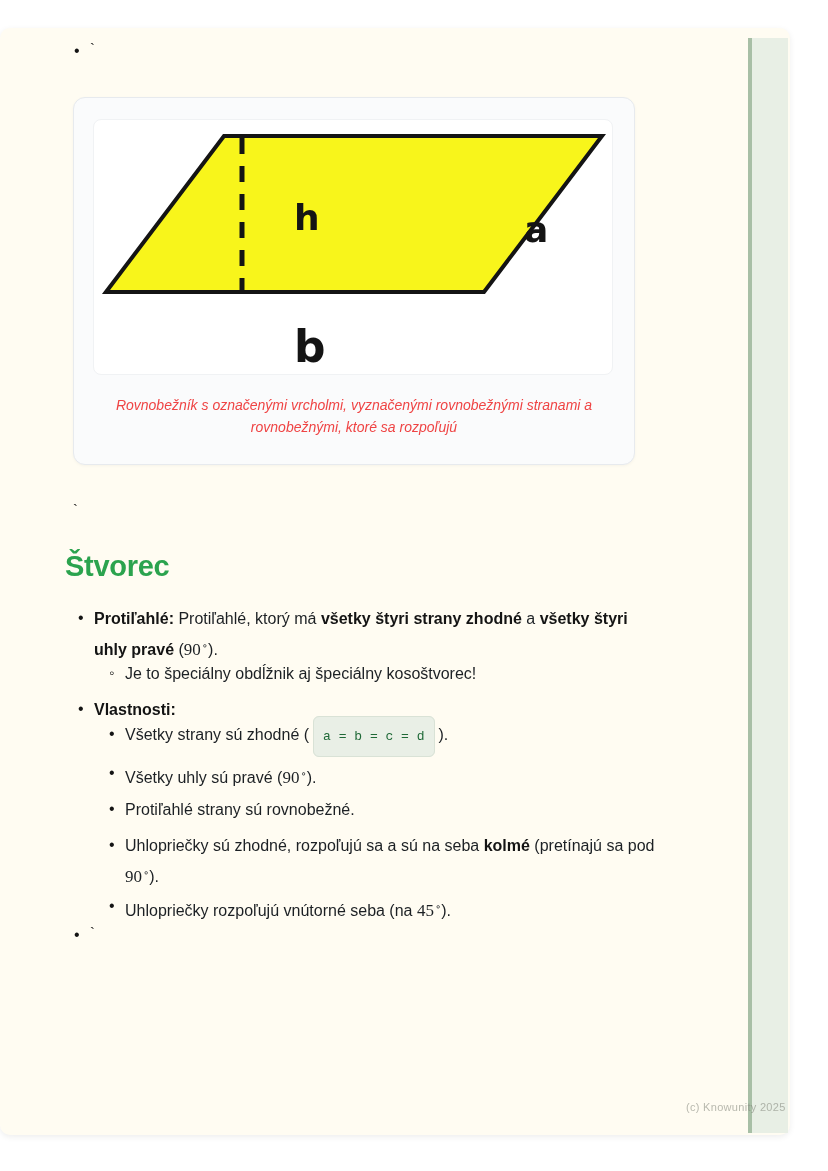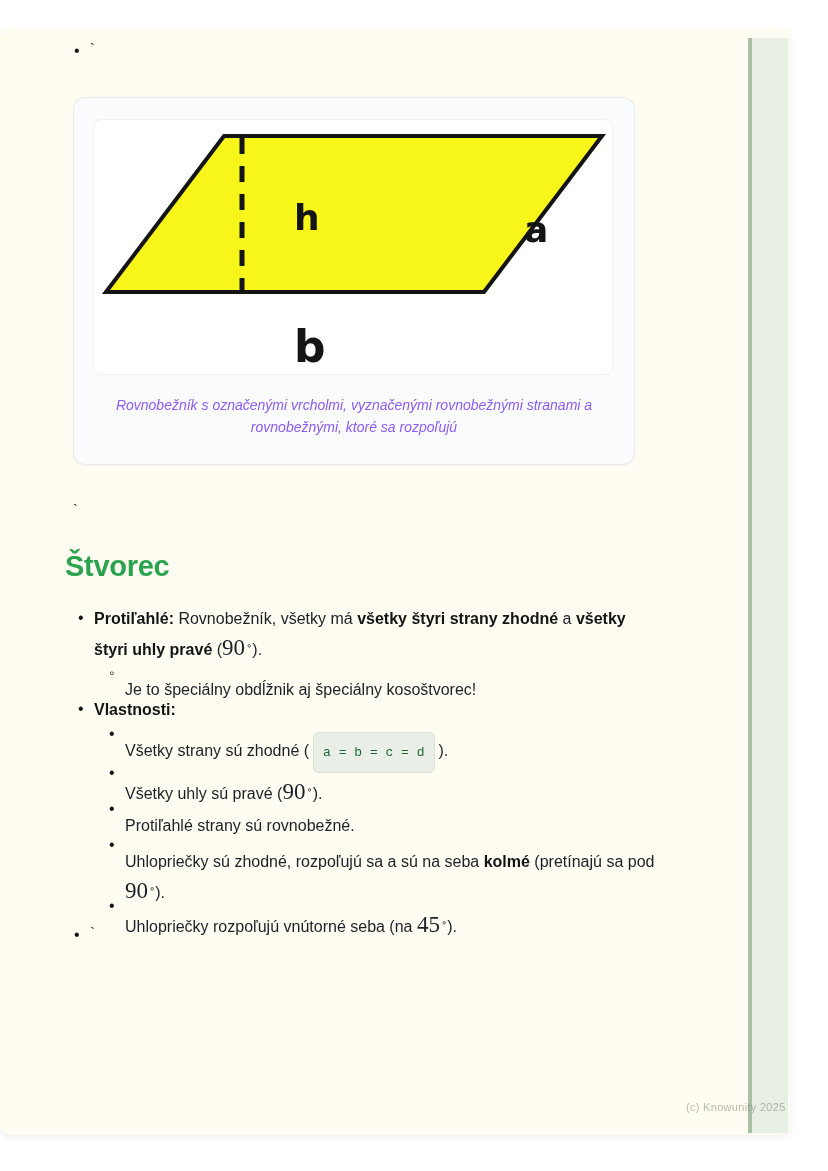--- a/index.html
+++ b/index.html
@@ -25,41 +25,41 @@
     background:#fafbfc;border:1px solid #e7eaee;border-radius:12px;
     box-shadow:0 1px 3px rgba(0,0,0,.04);
   }
   .card-img{
     position:absolute;left:19px;top:21px;width:518px;height:254px;
     background:#ffffff;border:1px solid #f0f2f4;border-radius:8px;overflow:hidden;
   }
   .card-img svg{display:block;width:100%;height:100%;}
   .caption{
     position:absolute;left:0;top:296px;width:100%;text-align:center;
-    font-style:italic;font-size:14px;line-height:22px;color:#8b5cf6;
+    font-style:italic;font-size:14px;line-height:22px;color:#ef4444;
   }
   
   .heading{
     position:absolute;left:65px;top:522px;margin:0;
     font-size:29px;font-weight:700;color:#2ba34e;letter-spacing:-.3px;text-align:right;
   }
   
   .item{position:absolute;display:flex;align-items:flex-start;font-size:16px;line-height:27px;}
   .item.l1{left:78px;}
   .item.l2{left:109px;}
   .item .txt{display:inline-block;}
   .item.l1 .txt{max-width:548px;}
-  .item.l2 .txt{max-width:532px;margin-top:16px;}
+  .item.l2 .txt{max-width:532px;}
   .b{font-weight:700;color:#141414;}
   .code{
     font-family:"Liberation Mono",monospace;font-size:13px;color:#1f6937;
     background:#e9efe6;border:1px solid #d9e2d6;border-radius:6px;
     padding:12px 9px;margin:0 4px;white-space:nowrap;
   }
-  .math{font-family:"Liberation Serif",serif;font-size:23px;}
+  .math{font-family:"Liberation Serif",serif;font-size:17px;}
   .sup{font-size:10px;vertical-align:6px;margin-left:1px;font-family:"Liberation Serif",serif;}
   .copyright{
     position:absolute;left:686px;top:1073px;font-size:11px;letter-spacing:.3px;
     color:rgba(125,130,118,.55);
   }
 </style>
 </head>
 <body>
 
 <div class="sheet">
@@ -87,21 +87,21 @@
       <div>rovnobežnými, ktoré sa rozpoľujú</div>
     </div>
   </div>
 
   <div class="stray-tick">`</div>
 
   <h2 class="heading">Štvorec</h2>
 
   <div class="item l1" style="top:577px;">
     <span class="marker">•</span>
-    <span class="txt"><span class="b">Protiľahlé:</span><span> Rovnobežník, všetky má </span><span class="b">všetky štyri strany zhodné</span><span> a </span><span class="b">všetky štyri uhly pravé</span><span> (</span><span class="math">90</span><span class="sup">∘</span><span>).</span></span>
+    <span class="txt"><span class="b">Protiľahlé:</span><span> Protiľahlé, ktorý má </span><span class="b">všetky štyri strany zhodné</span><span> a </span><span class="b">všetky štyri uhly pravé</span><span> (</span><span class="math">90</span><span class="sup">∘</span><span>).</span></span>
   </div>
 
   <div class="item l2" style="top:632px;">
     <span class="marker circle">◦</span>
     <span class="txt"><span>Je to špeciálny obdĺžnik aj špeciálny kosoštvorec!</span></span>
   </div>
 
   <div class="item l1" style="top:668px;">
     <span class="marker">•</span>
     <span class="txt"><span class="b">Vlastnosti:</span></span>

